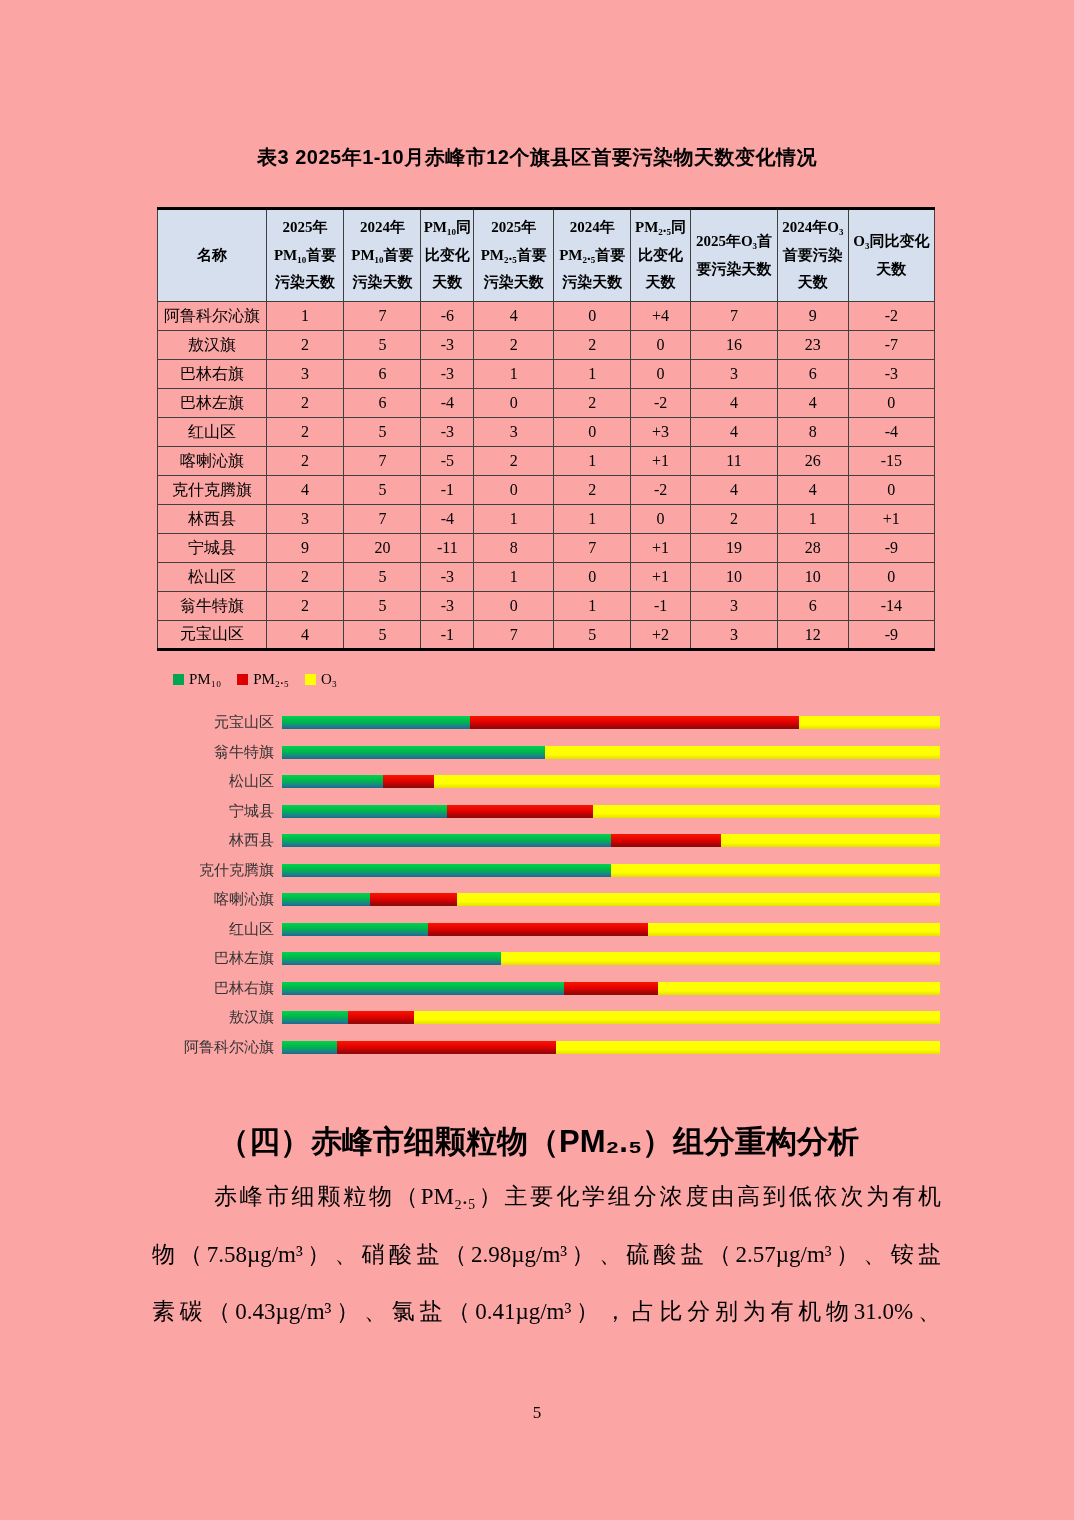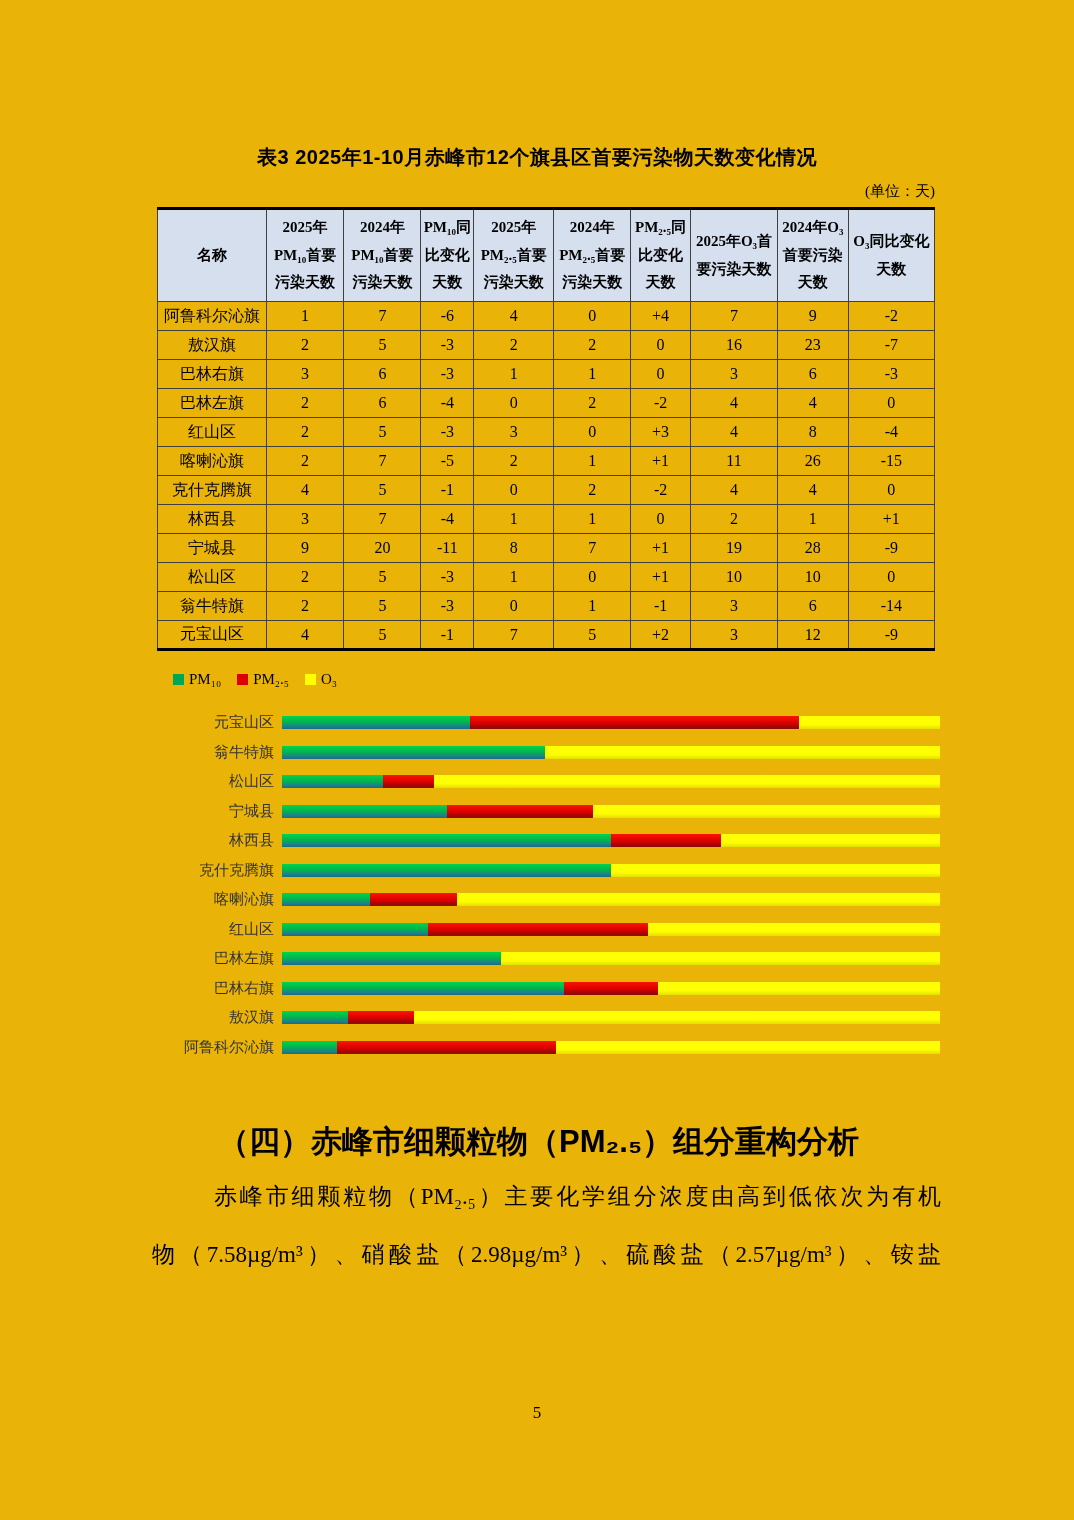--- a/index.html
+++ b/index.html
@@ -1,19 +1,19 @@
 <!DOCTYPE html>
 <html><head>
 <meta charset="utf-8">
 <style>
   * { margin:0; padding:0; box-sizing:border-box; }
   html,body { background:#ffffff; }
   .page {
     position:relative; width:1074px; height:1520px; margin:0 auto;
-    background:#eab308; overflow:hidden;
+    background:#fca5a5; overflow:hidden;
     font-family:"Liberation Serif","DejaVu Serif",serif;
     color:#000;
   }
 
   
   .table-title {
     position:absolute; top:144px; left:0; width:100%;
     text-align:center; font-family:"Liberation Sans","DejaVu Sans",sans-serif;
     font-weight:bold; font-size:20px; letter-spacing:0.5px;
   }
@@ -82,21 +82,20 @@
     position:absolute; top:1403px; left:0; width:100%;
     text-align:center; font-size:17px;
   }
 </style>
 </head>
 <body>
 
 <div class="page">
 
   <div class="table-title">表3 2025年1-10月赤峰市12个旗县区首要污染物天数变化情况</div>
-  <div class="unit-note">(单位：天)</div>
 
   <table class="data-table">
     <colgroup id="colgroup">
         <col style="width: 14%;">
         <col style="width: 10%;">
         <col style="width: 9.9%;">
         <col style="width: 6.8%;">
         <col style="width: 10.3%;">
         <col style="width: 9.9%;">
         <col style="width: 7.7%;">
@@ -372,17 +371,18 @@
         </div>
       </div>
     </div>
 
 
   <div class="section-heading">（四）赤峰市细颗粒物（PM₂.₅）组分重构分析</div>
 
   <div class="paragraph" id="paragraph">
       <div class="para-line first">赤峰市细颗粒物（PM₂.₅）主要化学组分浓度由高到低依次为有机</div>
       <div class="para-line">物（7.58µg/m³）、硝酸盐（2.98µg/m³）、硫酸盐（2.57µg/m³）、铵盐</div>
+      <div class="para-line">素碳（0.43µg/m³）、氯盐（0.41µg/m³），占比分别为有机物31.0%、</div>
     </div>
 
   <div class="page-number">5</div>
 
 </div>
 
 </body></html>

